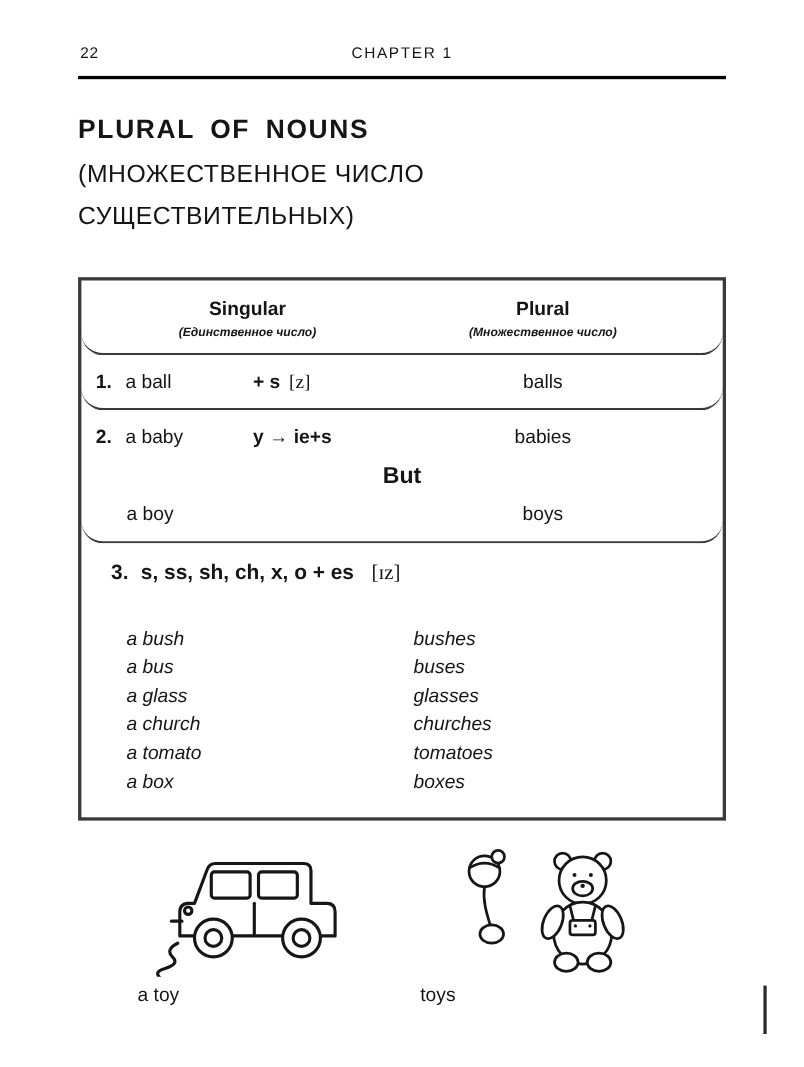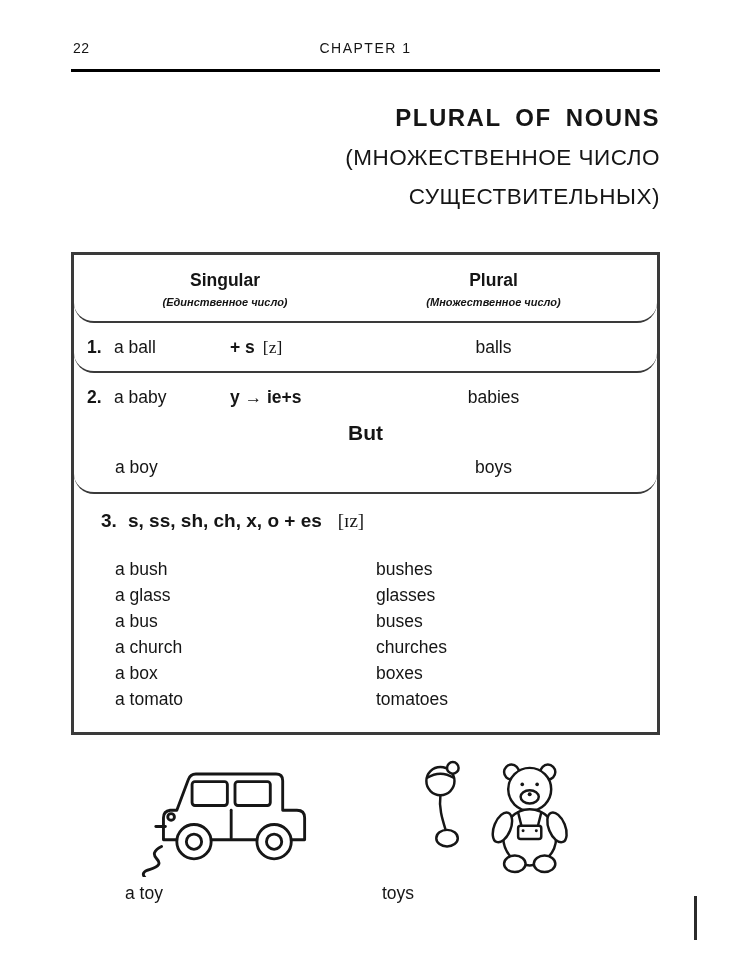--- a/index.html
+++ b/index.html
@@ -7,21 +7,21 @@
   .page{position:relative;width:731px;height:970px;background:#fff;}
   .content{padding:40px 71px 0 71px;}
 
   
   .runhead{position:relative;height:20px;font-size:14px;}
   .pnum{position:absolute;left:2px;top:0;letter-spacing:.5px;}
   .chapter{position:absolute;left:0;right:0;text-align:center;letter-spacing:1.5px;}
   .headrule{border:none;border-top:3px solid #000;margin:9px 0 0 0;}
 
   
-  .titleblock{margin-top:32px;text-align:right;}
+  .titleblock{margin-top:32px;text-align:left;}
   .title-en{font-size:24px;font-weight:bold;letter-spacing:1.5px;word-spacing:6px;}
   .title-ru{font-size:22.5px;margin-top:13px;letter-spacing:.5px;}
 
   
   .gtable{margin-top:42px;border:3px solid #3a3a3a;}
   .gtable .sect{border-bottom:2px solid #3a3a3a;border-radius:20px;}
   .gtable .sect:last-child{border-bottom:none;}
 
   .thead{display:flex;padding:15px 0 13px 0;}
   .hl{width:302px;text-align:center;}
@@ -37,21 +37,21 @@
   .rule{font-weight:bold;white-space:nowrap;}
   .phon{font-family:"Liberation Serif",serif;margin-left:8px;}
 
   .sect1{padding:13px 0;}
   .sect2{padding:13px 0 14px 0;}
   .but{text-align:center;font-weight:bold;font-size:21px;margin:13px 0 11px 0;}
   .indent{display:inline-block;width:28px;flex:none;}
 
   .sect3{padding:16px 0 20px 0;}
   .r3line{padding-left:27px;font-size:19px;line-height:22px;}
-  .pairs{margin-top:24px;}
+  .pairs{margin-top:35px;font-style:italic;}
   .prow{display:flex;font-size:17.5px;line-height:26px;}
   .pl{width:302px;padding-left:41px;box-sizing:border-box;}
   .pr{flex:1;text-align:left;padding-right:46px;}
 
   
   .figs{display:flex;margin-top:18px;}
   .fig{width:220px;text-align:left;}
   .fig-left{margin-left:54px;}
   .fig-right{margin-left:37px;}
   .fig svg{display:block;margin:0 auto;}
@@ -124,38 +124,38 @@
       <div class="sect sect3">
         <div class="r3line">
           <span class="num" style="display:inline-block">3.</span><span class="rule">s, ss, sh, ch, x, o + es</span><span class="phon" style="margin-left:16px">[ɪz]</span>
         </div>
         <div class="pairs">
           <div class="prow">
             <div class="pl">a bush</div>
             <div class="pr">bushes</div>
           </div>
           <div class="prow">
+            <div class="pl">a bus</div>
+            <div class="pr">buses</div>
+          </div>
+          <div class="prow">
             <div class="pl">a glass</div>
             <div class="pr">glasses</div>
           </div>
           <div class="prow">
-            <div class="pl">a bus</div>
-            <div class="pr">buses</div>
-          </div>
-          <div class="prow">
             <div class="pl">a church</div>
             <div class="pr">churches</div>
           </div>
           <div class="prow">
+            <div class="pl">a tomato</div>
+            <div class="pr">tomatoes</div>
+          </div>
+          <div class="prow">
             <div class="pl">a box</div>
             <div class="pr">boxes</div>
-          </div>
-          <div class="prow">
-            <div class="pl">a tomato</div>
-            <div class="pr">tomatoes</div>
           </div>
         </div>
       </div>
 
     </div>
 
     <div class="figs">
 
       <div class="fig fig-left">
         <svg width="210" height="124" viewBox="0 0 210 130">

